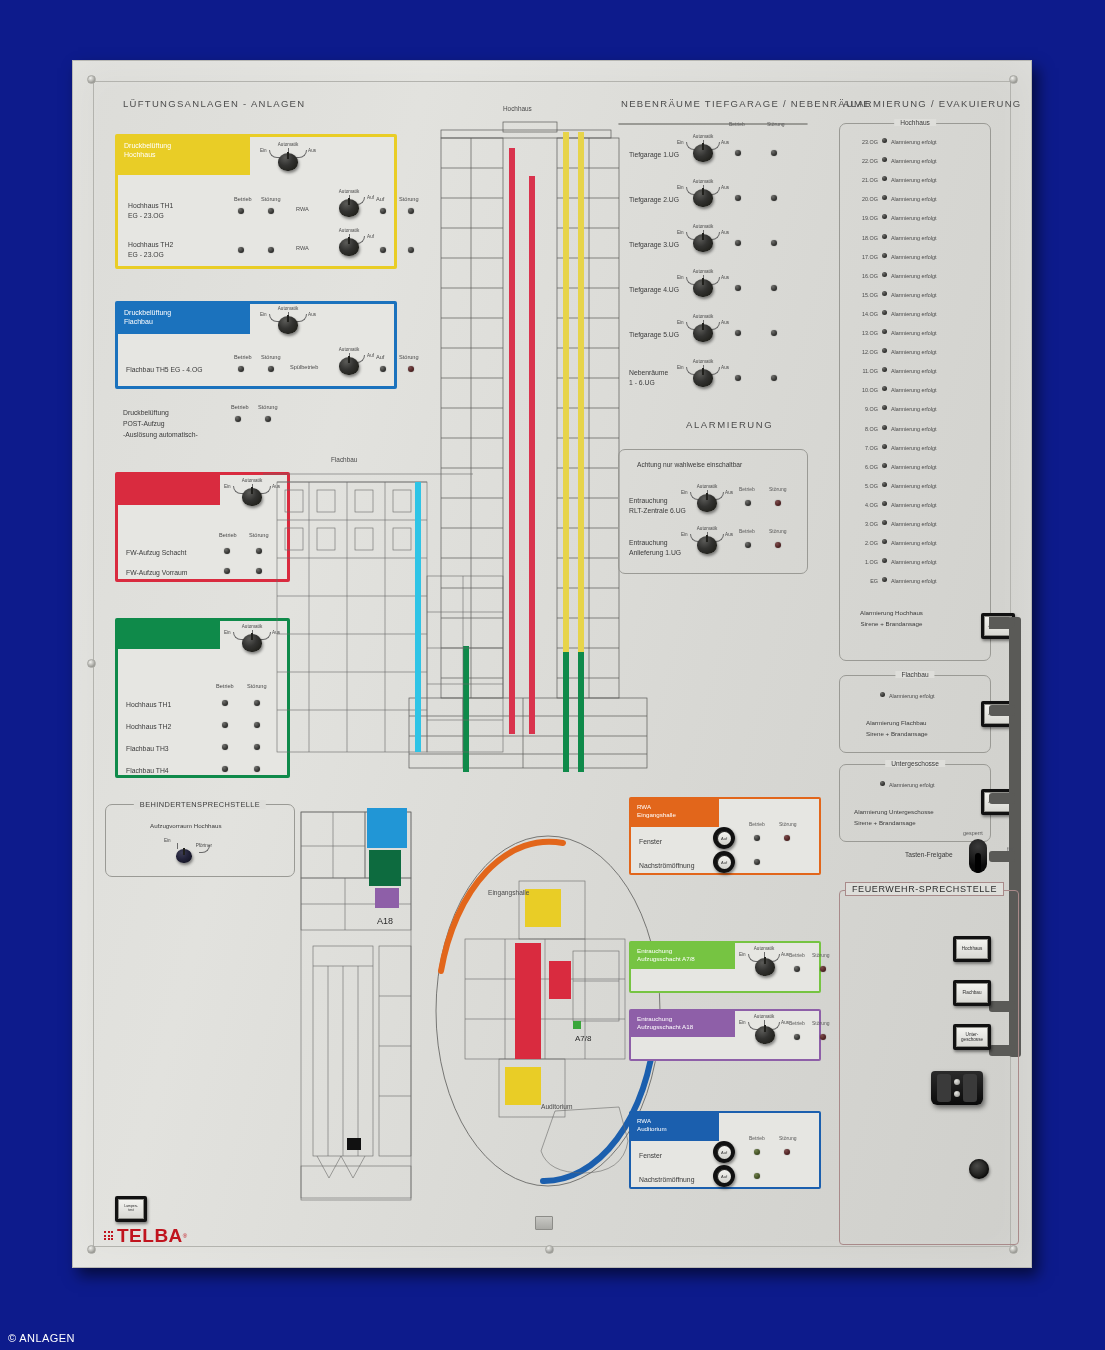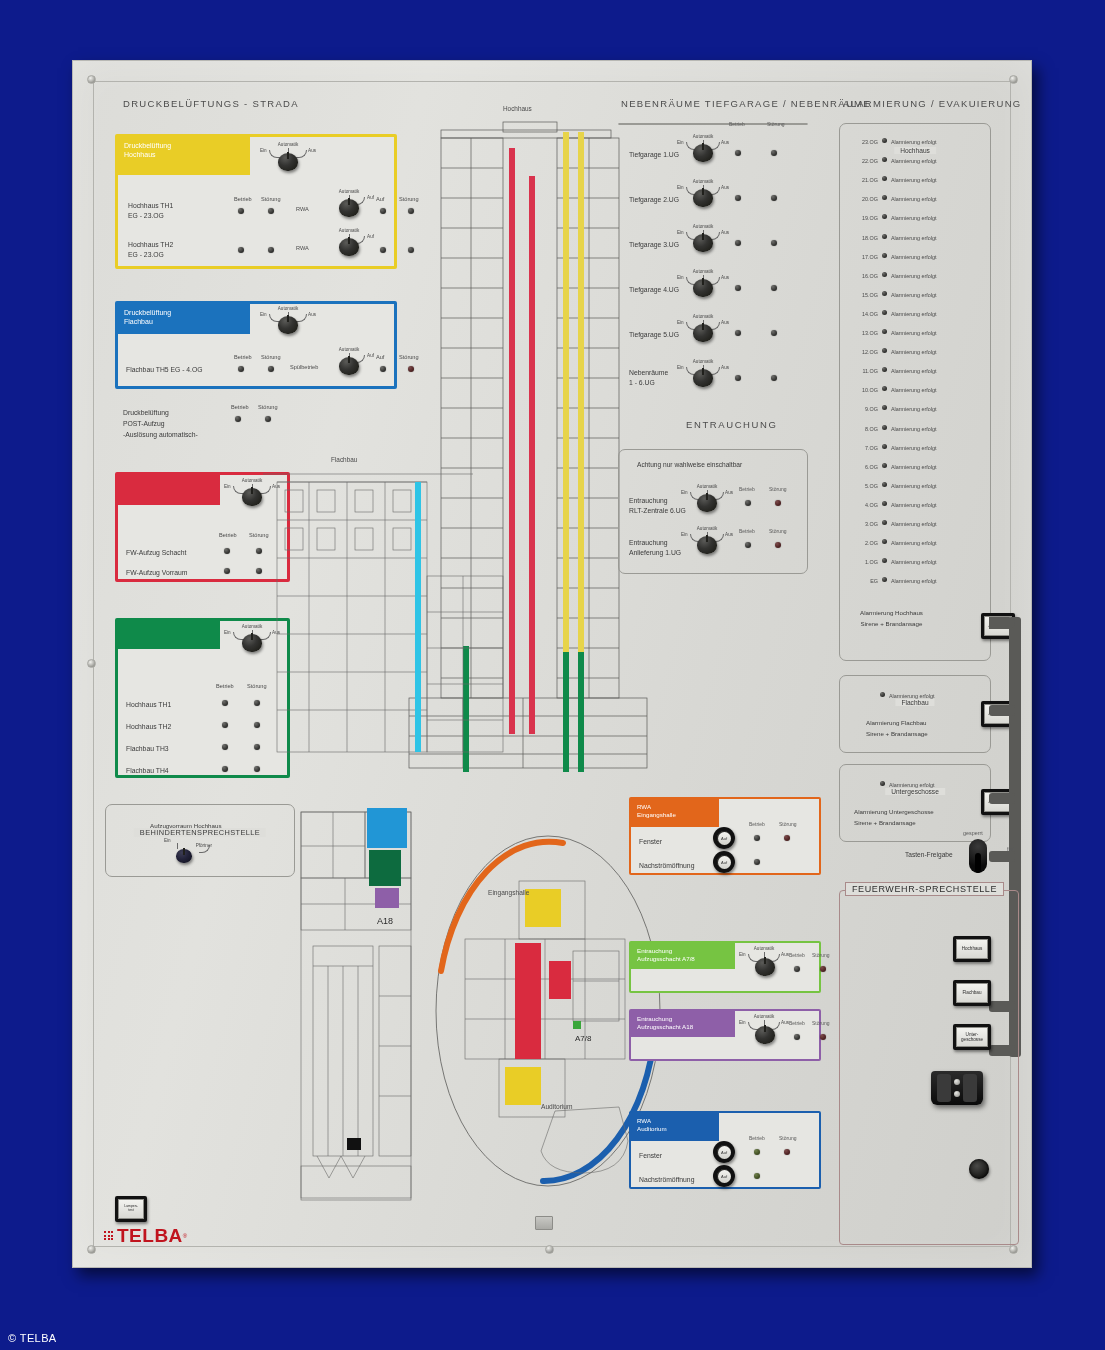--- a/index.html
+++ b/index.html
@@ -105,21 +105,21 @@
     display:flex; align-items:center; justify-content:center;
     font-size:4px; color:#333;
   }
 
   
   .gframe{
     position:absolute; border:1px solid #9a9a95; border-radius:7px;
   }
   .gframe > .gtitle{
     position:absolute; top:-5px; left:50%; transform:translateX(-50%);
-    background:#dedeDA; padding:0 6px; font-size:6.6px; color:#3a3a3a; white-space:nowrap;margin-top:28px;
+    background:#dedeDA; padding:0 6px; font-size:6.6px; color:#3a3a3a; white-space:nowrap;
   }
   .fw-frame{ position:absolute; border:1px solid #a98a8a; border-radius:4px; }
   .fw-title{
     position:absolute; font-size:9px; letter-spacing:.6px; color:#2e2e2e;
     background:#dedeDA; padding:1px 6px; border:1px solid #a98a8a; white-space:nowrap;
   }
 
   
   .alrow{ position:absolute; font-size:5.4px; color:#4a4a4a; white-space:nowrap; }
   .alrow .fl{ display:inline-block; width:26px; text-align:right; }
@@ -184,24 +184,24 @@
   <div id="inner-frame"></div>
 
   <div class="screw" style="left:14px;  top:14px;"></div>
   <div class="screw" style="left:936px; top:14px;"></div>
   <div class="screw" style="left:14px;  top:1184px;"></div>
   <div class="screw" style="left:936px; top:1184px;"></div>
   <div class="screw" style="left:14px;  top:598px;"></div>
   <div class="screw" style="left:936px; top:598px;"></div>
   <div class="screw" style="left:472px; top:1184px;"></div>
 
-  <div class="sec-title" style="left:50px;  top:37px;">DRUCKBELÜFTUNGS - STRADA</div>
+  <div class="sec-title" style="left:50px;  top:37px;">LÜFTUNGSANLAGEN - ANLAGEN</div>
   <div class="sec-title" style="left:548px; top:37px;">NEBENRÄUME TIEFGARAGE / NEBENRÄUME</div>
   <div class="sec-title" style="left:770px; top:37px;">ALARMIERUNG / EVAKUIERUNG</div>
-  <div class="sec-title" style="left:613px; top:358px; letter-spacing:1.6px;">ENTRAUCHUNG</div>
+  <div class="sec-title" style="left:613px; top:358px; letter-spacing:1.6px;">ALARMIERUNG</div>
 
   <div class="modbox" style="left:42px; top:73px; width:282px; height:135px; border:3px solid #e9cd26;">
     <div class="modhdr" style="width:132px; height:38px; background:#e9cd26;">Druckbelüftung
 Hochhaus</div>
 
     <div class="swleg" style="left:142px; top:5px;">
       <div class="t">Automatik</div>
       <div class="l">Ein</div>
       <div class="r">Aus</div>
       <div class="tick"></div>
@@ -817,13 +817,13 @@
   </div>
 
   <div style="position:absolute; left:896px; top:1098px; width:20px; height:20px; border-radius:50%;
               background:radial-gradient(circle at 40% 35%, #4a4a48, #151513 70%);
               box-shadow:inset 0 0 3px #000, 1px 2px 3px rgba(0,0,0,.4);"></div>
 
   <div style="position:absolute; left:462px; top:1155px; width:18px; height:14px;
               background:linear-gradient(#c8c8c4,#a9a9a5); border:1px solid #8c8c88; border-radius:1px;"></div>
 </div>
 
-<div id="credit">© TELBA</div>
+<div id="credit">© ANLAGEN</div>
 
 </body></html>

